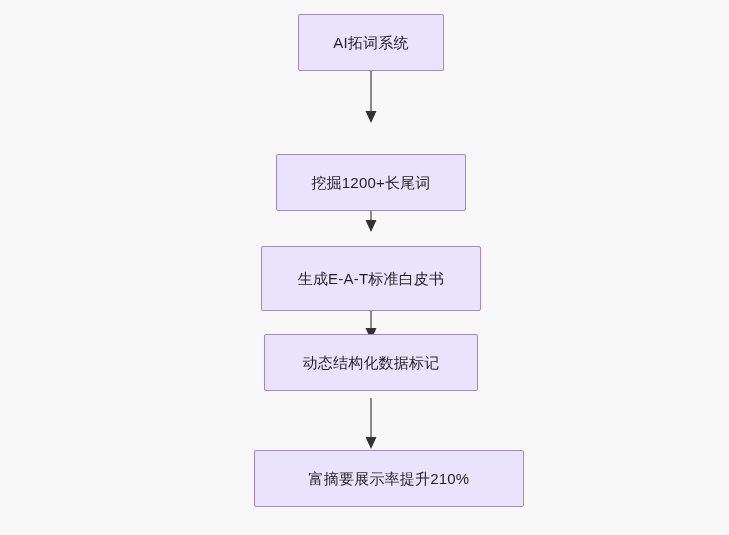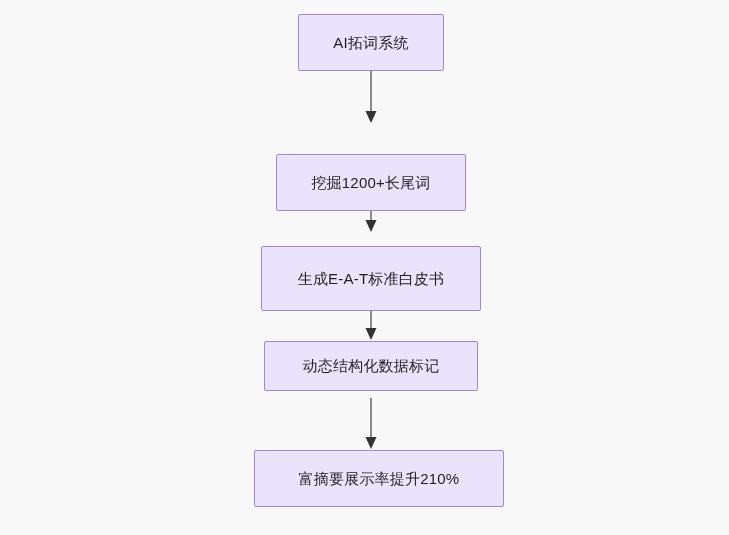--- a/index.html
+++ b/index.html
@@ -38,22 +38,22 @@
     font-size: 15px;
     line-height: 1.3;
     letter-spacing: 0.2px;
     white-space: nowrap;
   }
 
   
   #node-1 { left: 298px; top: 14px;  width: 146px; height: 57px; }
   #node-2 { left: 276px; top: 124px; width: 190px; height: 57px; margin-top: 30px; }
   #node-3 { left: 261px; top: 246px; width: 220px; height: 65px; }
-  #node-4 { left: 264px; top: 341px; width: 214px; height: 50px; }
-  #node-5 { left: 254px; top: 450px; width: 250px; height: 57px; }
+  #node-4 { left: 264px; top: 334px; width: 214px; height: 57px; }
+  #node-5 { left: 254px; top: 450px; width: 270px; height: 57px; }
 
   #edges-layer {
     position: absolute;
     left: 0;
     top: 0;
     width: 729px;
     height: 535px;
     pointer-events: none;
   }
   .edge-line {

